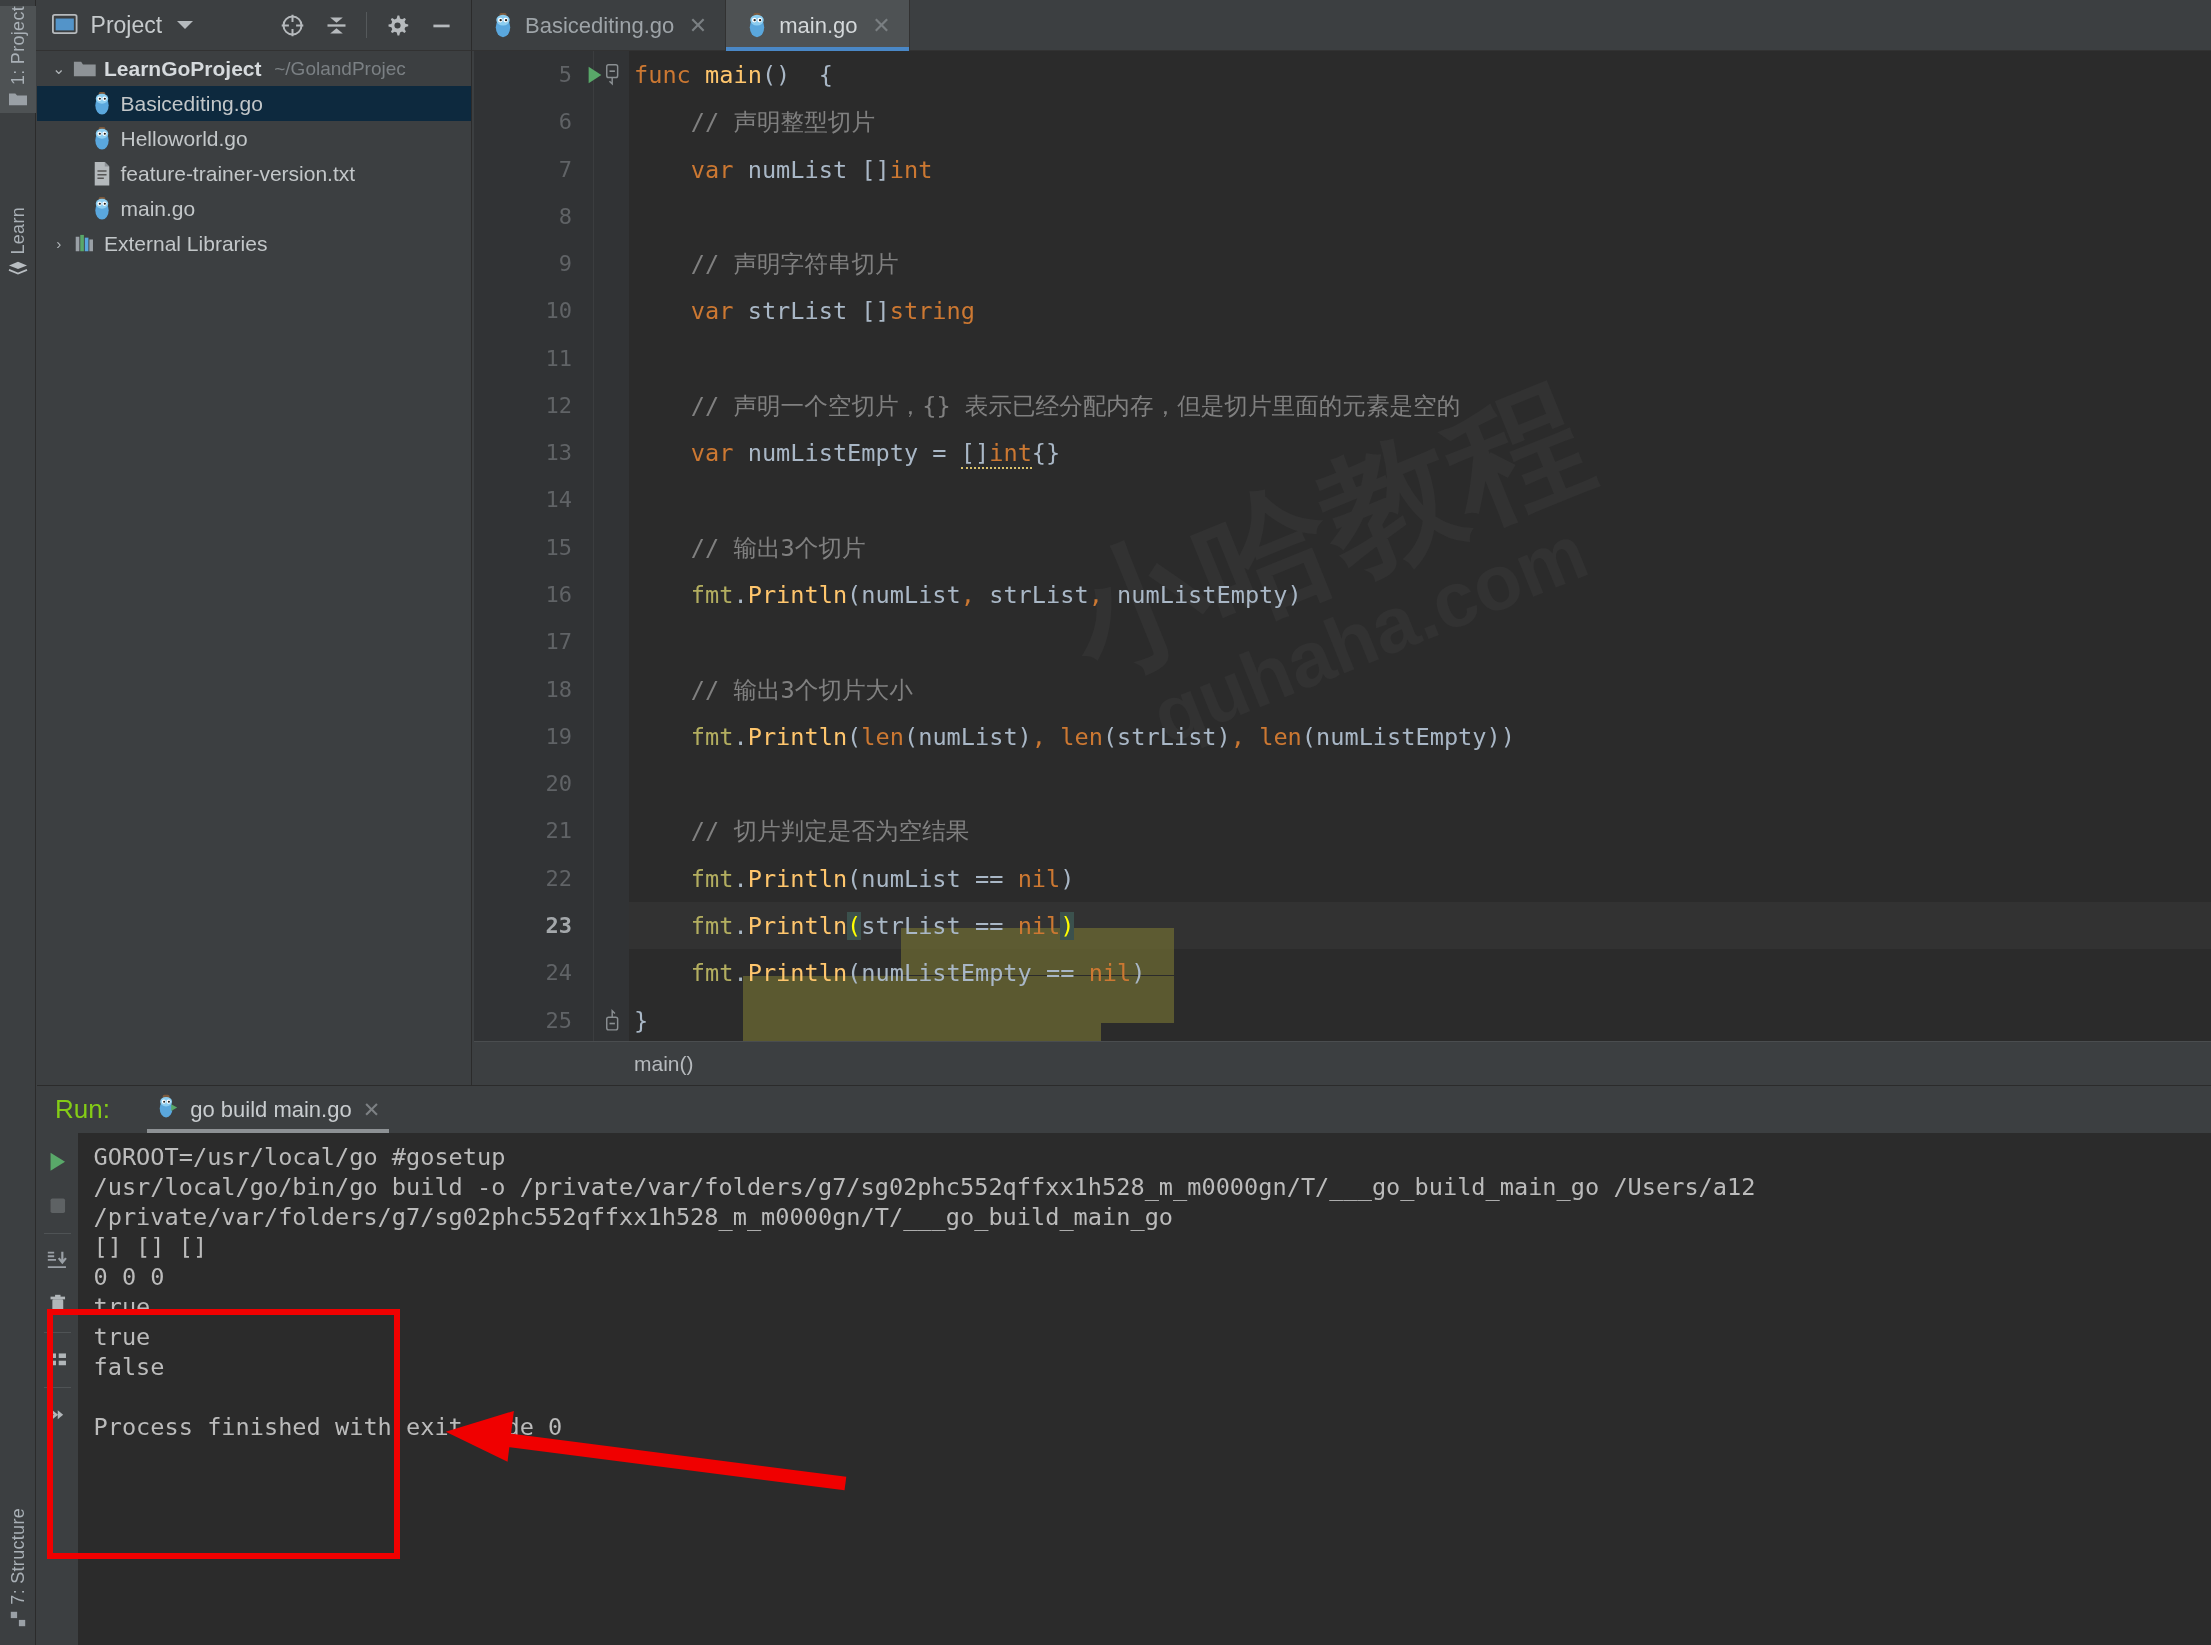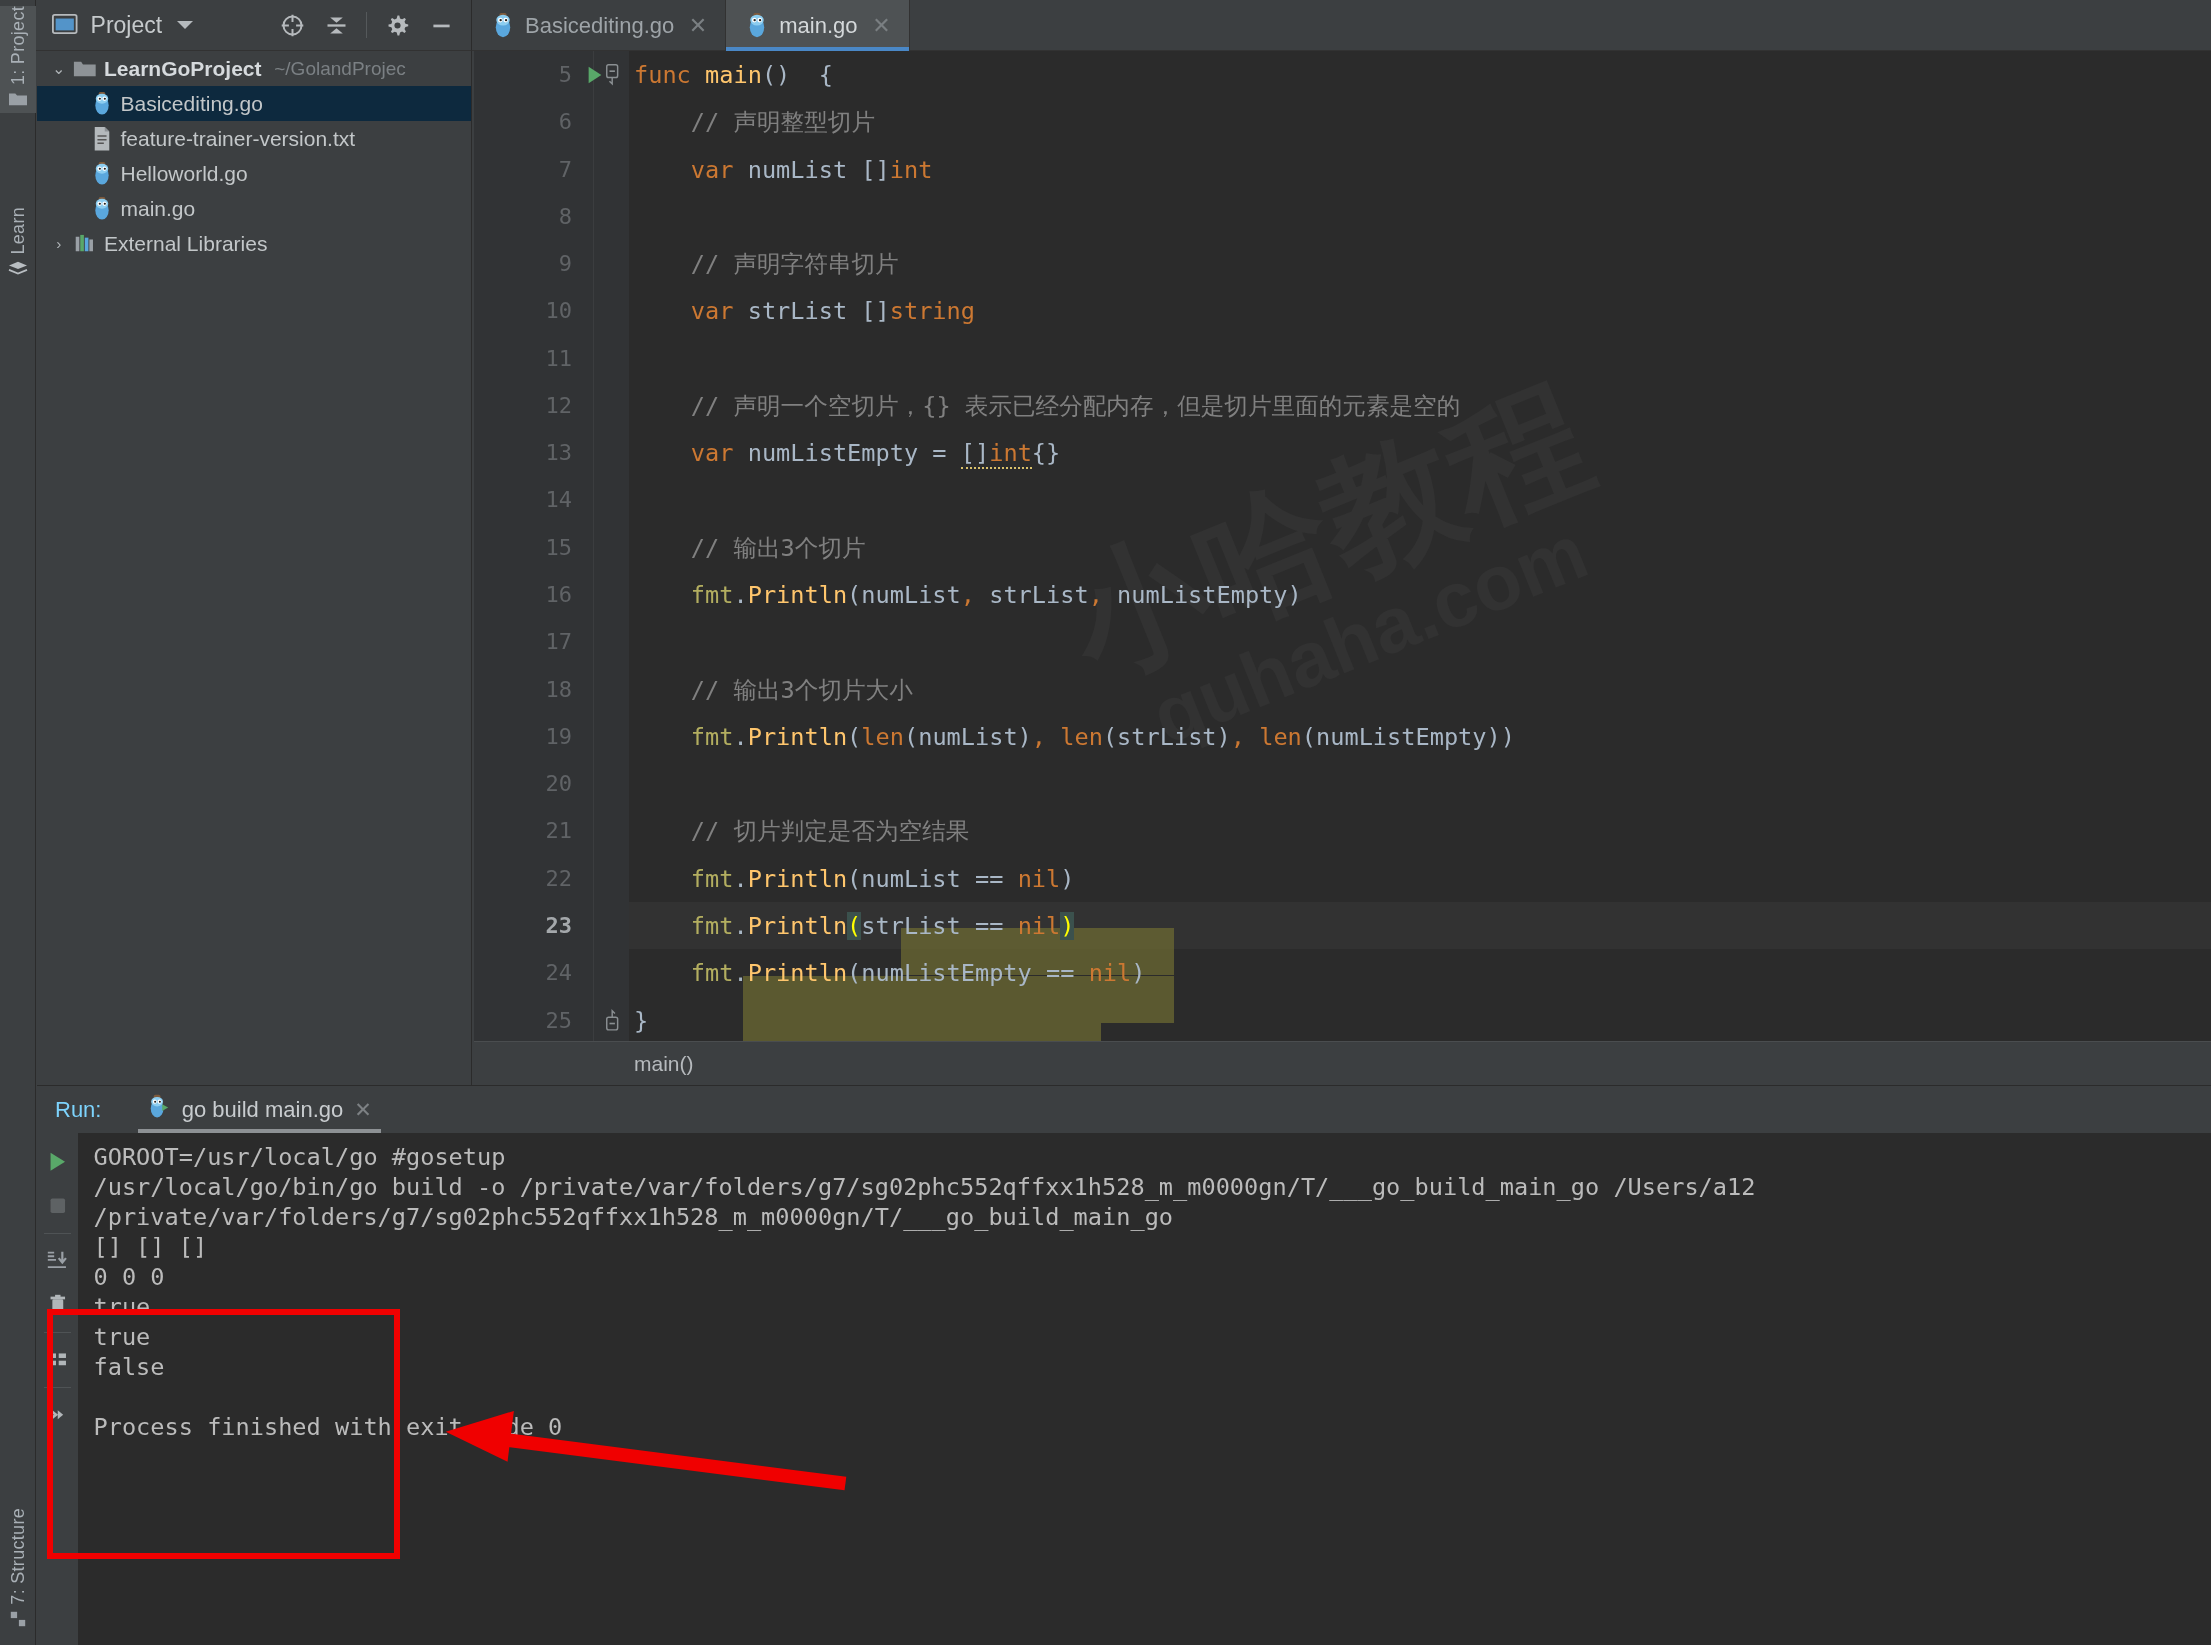--- a/index.html
+++ b/index.html
@@ -206,21 +206,21 @@
     width: 2174px; height: 561px;
     background: #3c3f41;
     border-top: 0.9px solid #2b2b2b;
   }
   .run-header {
     height: 47px;
     display: flex; align-items: center;
     padding-left: 18px;
     background: #3c3f41;
   }
-  .run-label { color: #7dd3fc; font-size: 22px; margin-right: 33px; }
+  .run-label { color: #84cc16; font-size: 26px; margin-right: 33px; }
   .run-tab {
     display: flex; align-items: center; gap: 11px;
     height: 47px; padding: 0 12.7px;
     position: relative;
     color: #c8cccf; font-size: 22px;
   }
   .run-tab::after {
     content: ""; position: absolute; left: 3.6px; right: 3.6px; bottom: 0;
     height: 4.5px; background: #8d9194;
   }
@@ -400,42 +400,42 @@
             <circle cx="15" cy="9" r="2.6" fill="#fff"></circle>
           <circle cx="9.4" cy="9" r="1.3" fill="#222"></circle>
             <circle cx="15.4" cy="9" r="1.3" fill="#222"></circle>
         </svg>
       </span>
       <span class="tlabel">Basicediting.go</span>
     </div>
 
     <div class="trow indent1">
       <span class="ticon">
-        <svg width="20" height="25.5" viewBox="0 0 22 28">
-          <path d="M3 1h11l5 5v21H3z" fill="#b4b9bc"></path>
-          <path d="M14 1v5h5" fill="#8d9296"></path>
-          <path d="M6 11h10M6 15h10M6 19h7" stroke="#555" stroke-width="1.6"></path>
-        </svg>
-      </span>
-      <span class="tlabel">feature-trainer-version.txt</span>
-    </div>
-
-    <div class="trow indent1">
-      <span class="ticon">
         <svg class="gopher" width="20" height="25.5" viewBox="0 0 24 30">
           <ellipse cx="12" cy="17" rx="8" ry="11" fill="#5aa7dd"></ellipse>
           <rect x="8" y="1" width="8" height="6" rx="2" fill="#7d5a3c"></rect>
           <ellipse cx="12" cy="9" rx="7.5" ry="6" fill="#8ccdf0"></ellipse>
           <circle cx="9" cy="9" r="2.6" fill="#fff"></circle>
             <circle cx="15" cy="9" r="2.6" fill="#fff"></circle>
           <circle cx="9.4" cy="9" r="1.3" fill="#222"></circle>
             <circle cx="15.4" cy="9" r="1.3" fill="#222"></circle>
         </svg>
       </span>
       <span class="tlabel">Helloworld.go</span>
+    </div>
+
+    <div class="trow indent1">
+      <span class="ticon">
+        <svg width="20" height="25.5" viewBox="0 0 22 28">
+          <path d="M3 1h11l5 5v21H3z" fill="#b4b9bc"></path>
+          <path d="M14 1v5h5" fill="#8d9296"></path>
+          <path d="M6 11h10M6 15h10M6 19h7" stroke="#555" stroke-width="1.6"></path>
+        </svg>
+      </span>
+      <span class="tlabel">feature-trainer-version.txt</span>
     </div>
 
     <div class="trow indent1">
       <span class="ticon">
         <svg class="gopher" width="20" height="25.5" viewBox="0 0 24 30">
           <ellipse cx="12" cy="17" rx="8" ry="11" fill="#5aa7dd"></ellipse>
           <rect x="8" y="1" width="8" height="6" rx="2" fill="#7d5a3c"></rect>
           <ellipse cx="12" cy="9" rx="7.5" ry="6" fill="#8ccdf0"></ellipse>
           <circle cx="9" cy="9" r="2.6" fill="#fff"></circle>
             <circle cx="15" cy="9" r="2.6" fill="#fff"></circle>

